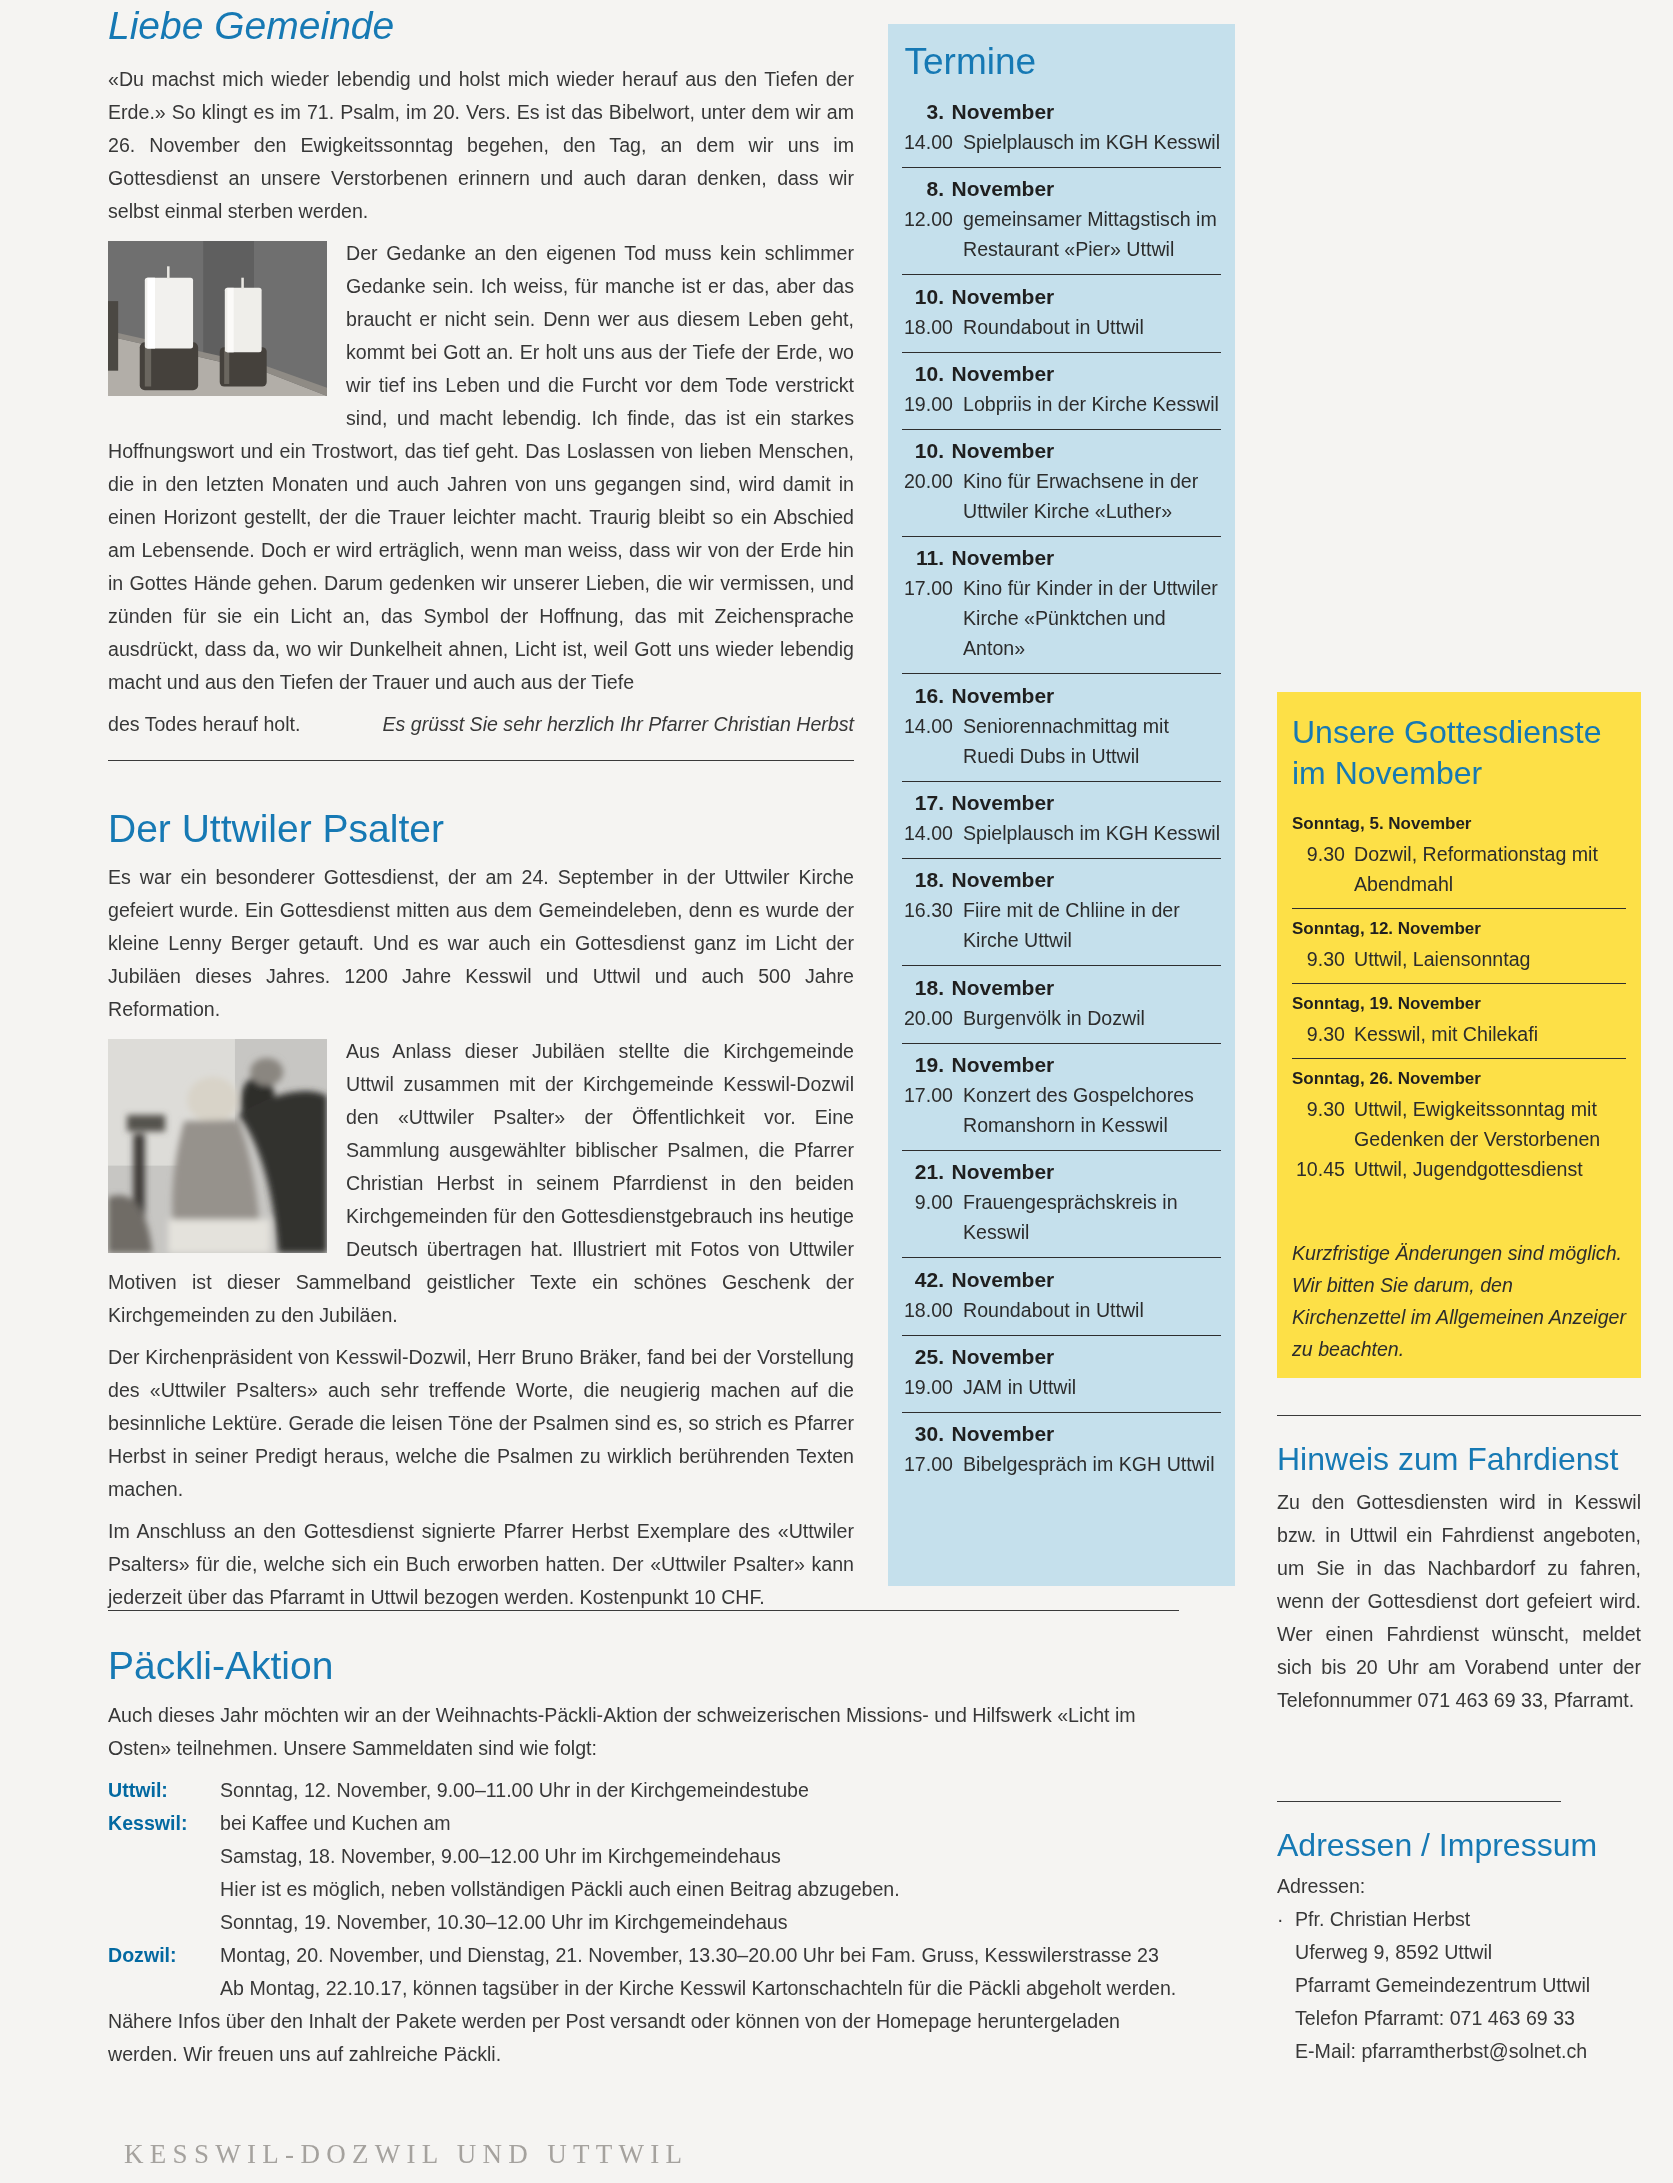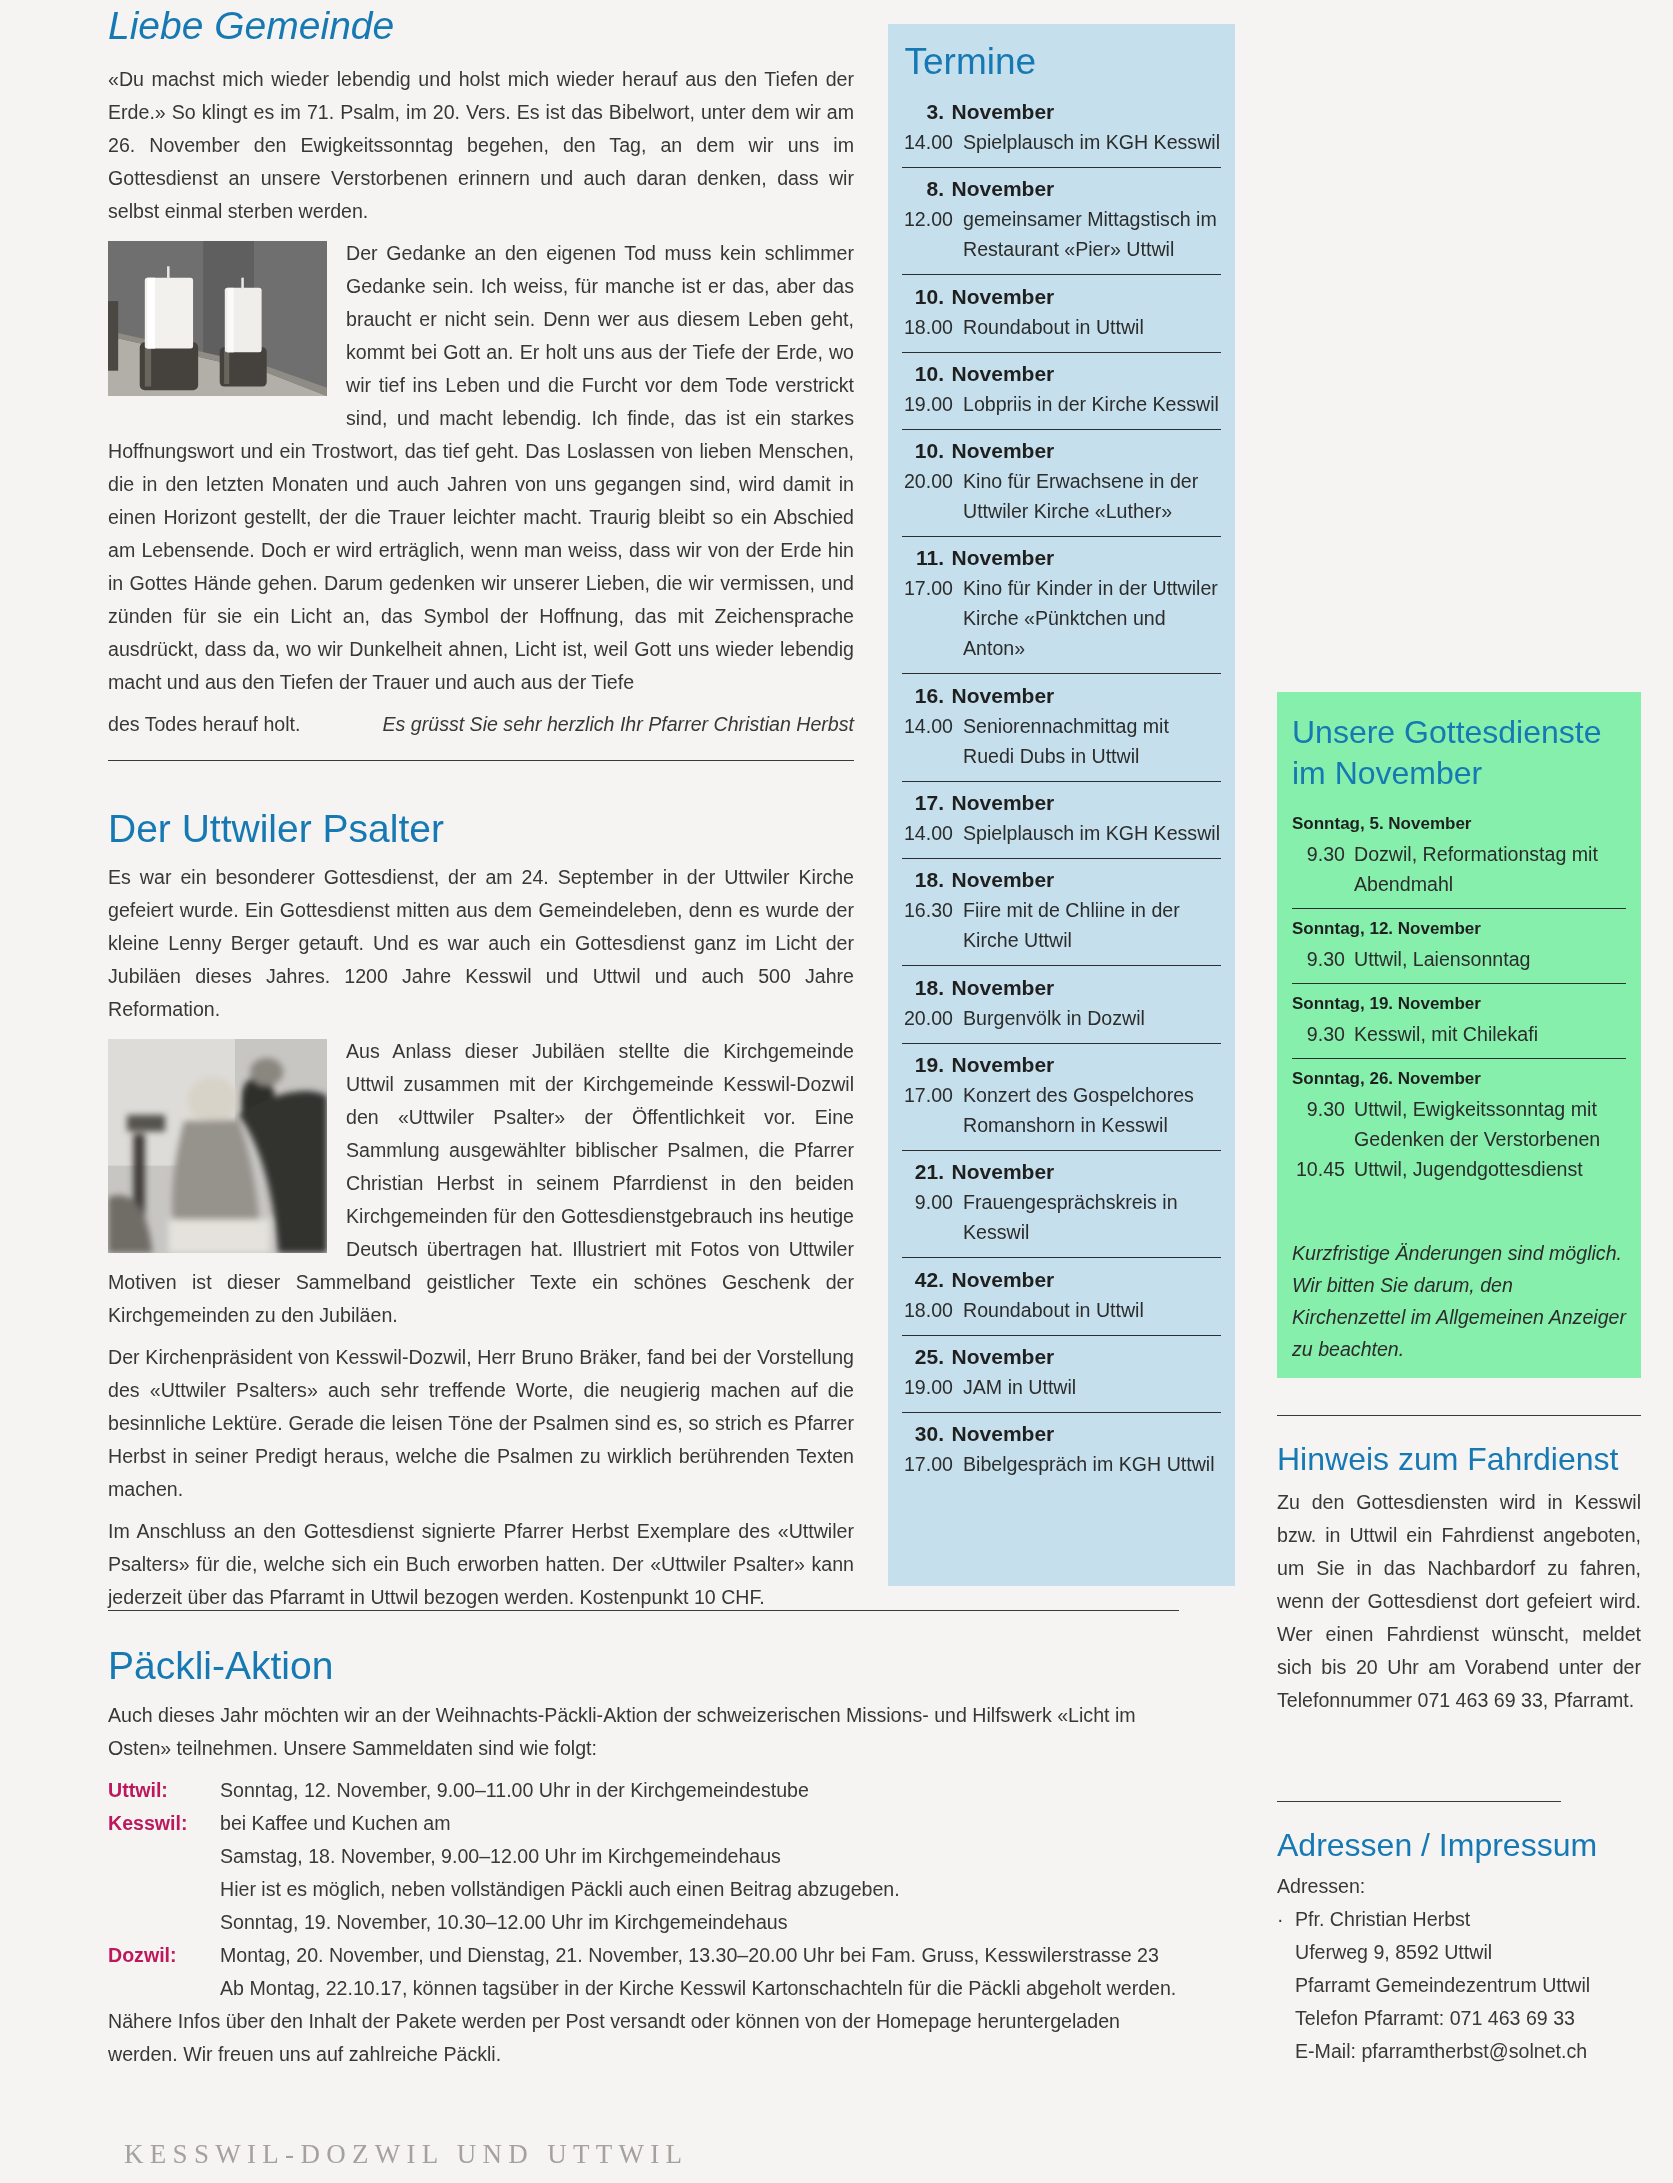--- a/index.html
+++ b/index.html
@@ -24,41 +24,41 @@
   .sig-left{}
   .sig-right{font-style:italic;}
   .rule-1{margin-top:19px;}
   .h2-psalter{margin-top:46px;margin-bottom:10px;}
 
   
   .paeckli{position:absolute;left:108px;top:1610px;width:1071px;border-top:1.9px solid #3a3a3a;}
   .paeckli h1{margin-top:33px;}
   .paeckli-rows{margin-top:1.3px;}
   .p-row{display:flex;}
-  .p-label{width:112px;font-weight:700;font-size:19.6px;line-height:33px;color:#be185d;flex:none;}
+  .p-label{width:112px;font-weight:700;font-size:19.6px;line-height:33px;color:#0369a1;flex:none;}
   .p-lines{flex:1;}
   .p-line{font-size:19.6px;line-height:33px;}
   .p-outro{margin-top:0;}
 
   
   .termine-box{position:absolute;left:888px;top:24px;width:347px;height:1562px;
                background:#c5e0ec;box-sizing:border-box;padding:11.4px 14px 0 14px;}
   .termine-box h1{font-size:37px;line-height:44px;margin:5px 0 6.3px 2.5px;}
   .t-entry{padding:6.3px 0 10px 0;border-bottom:1.3px solid #2e2e2e;}
   .t-entry:last-child{border-bottom:none;}
   .t-date{display:flex;font-weight:700;font-size:21px;line-height:30px;color:#1f1f1f;}
   .t-num{width:42px;text-align:right;flex:none;}
   .t-month{margin-left:7.6px;}
   .t-row{display:flex;font-size:19.6px;line-height:30px;color:#2c2c2c;}
   .t-time{width:51px;text-align:right;flex:none;}
   .t-text{flex:1;margin-left:10px;}
 
   
   .services-box{position:absolute;left:1277px;top:692px;width:364px;height:686px;
-                background:#86efac;box-sizing:border-box;padding:16.5px 15px 0 15px;}
+                background:#fde047;box-sizing:border-box;padding:16.5px 15px 0 15px;}
   .services-box h1{font-size:32px;line-height:41px;margin:3.8px 0 10px 0;}
   .s-entry{padding:5px 0 9px 0;border-bottom:1.3px solid #2e2e2e;}
   .s-entry:last-child{border-bottom:none;}
   .s-day{font-weight:700;font-size:17px;line-height:30px;color:#1f1f1f;}
   .s-row{display:flex;font-size:19.6px;line-height:30px;color:#2c2c2c;}
   .s-time{width:53px;text-align:right;flex:none;}
   .s-text{flex:1;margin-left:9px;}
   .s-note{font-style:italic;font-size:19.6px;line-height:32px;margin-top:44px;color:#2c2c2c;}
 
   .fahrdienst{position:absolute;left:1277px;top:1415px;width:364px;border-top:1.3px solid #3a3a3a;}

